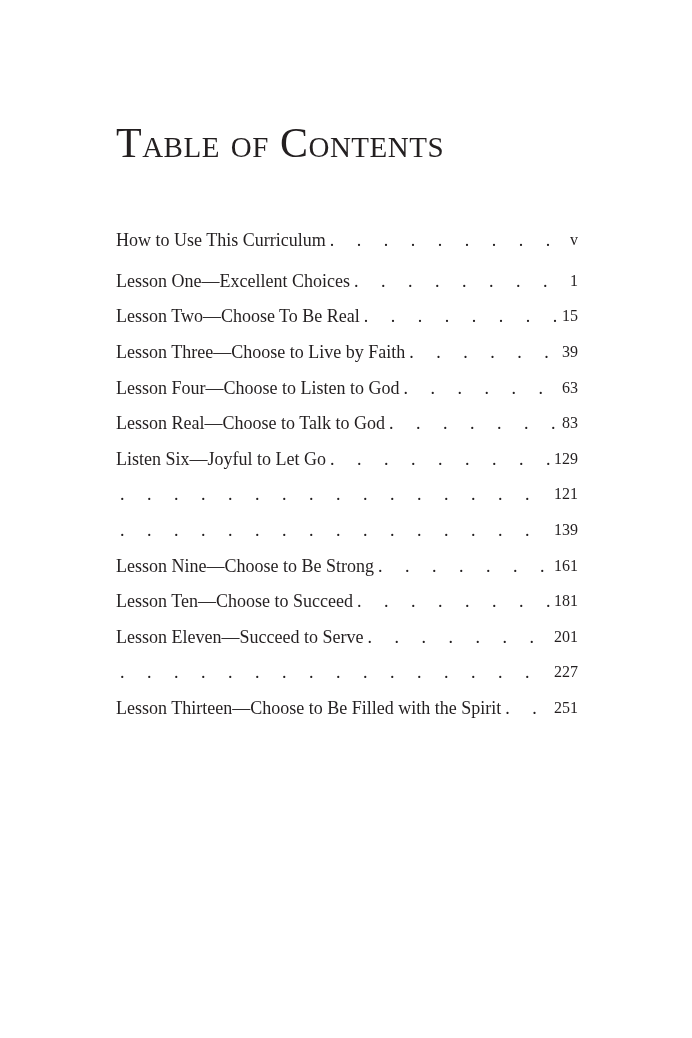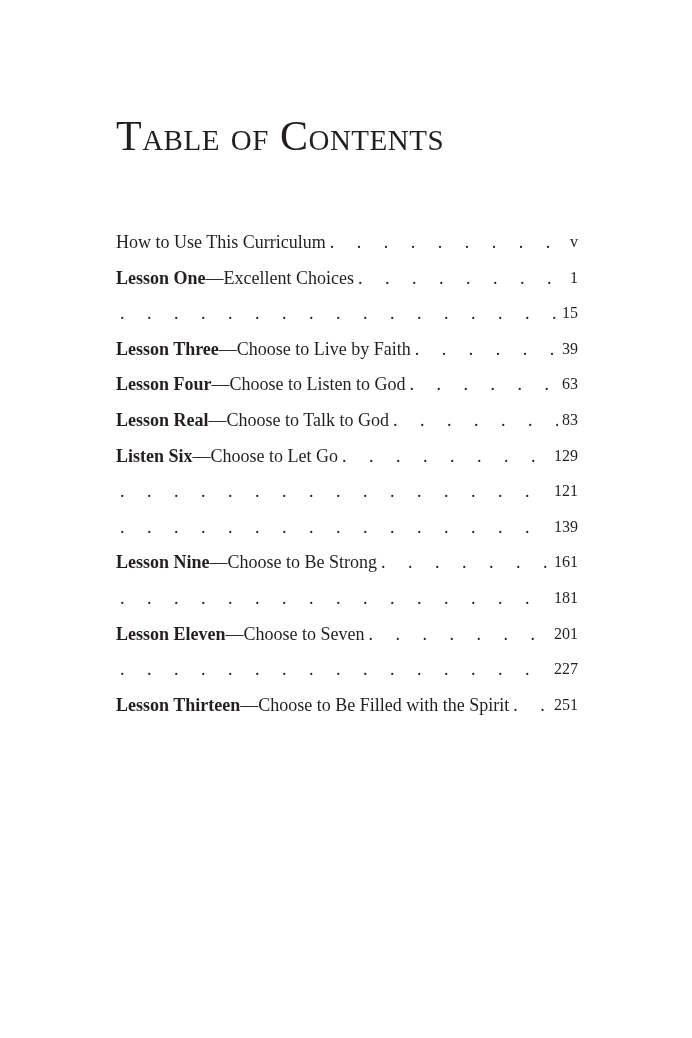--- a/index.html
+++ b/index.html
@@ -10,21 +10,21 @@
     body {
       width: 692px;
       height: 1038px;
       position: relative;
       overflow: hidden;
       font-family: "Liberation Serif", "DejaVu Serif", serif;
       color: #231f20;
     }
     .page {
       position: absolute;
-      left: 0; top: 0;
+      left: 0; top: 7px;
       width: 692px;
       height: 903px;
     }
     .toc-title {
       position: absolute;
       left: 116px;
       top: 112px;
       margin: 0;
       font-weight: normal;
       font-variant: small-caps;
@@ -38,35 +38,35 @@
       position: absolute;
       left: 116px;
       top: 210px;
       width: 462px;
       margin: 0;
       padding: 0;
       list-style: none;
     }
     .toc-entry {
       display: flex;
-      align-items: flex-end;
+      align-items: center;
       height: 35.6px;
       font-size: 18px;
       line-height: 28px;
       white-space: nowrap;
       overflow: hidden;
     }
     .toc-entry.intro {
       height: 46px;
     }
     .entry-text {
       flex: 0 0 auto;
     }
     .entry-bold {
-      font-weight: bold;
+      font-weight: normal;
     }
     .leader {
       flex: 1 1 auto;
       overflow: hidden;
       margin: 0 4px;
       letter-spacing: 9px;
       color: #231f20;
     }
     .page-num {
       flex: 0 0 auto;
@@ -87,20 +87,21 @@
       <span class="page-num">v</span>
     </li>
 
     <li class="toc-entry">
       <span class="entry-text"><span class="entry-bold">Lesson One</span><span>—Excellent Choices</span></span>
       <span class="leader">. . . . . . . . . . . . . . . . . . . . . . . . . . . . . . . . . . . .</span>
       <span class="page-num">1</span>
     </li>
 
     <li class="toc-entry">
+      <span class="entry-text"><span class="entry-bold">Lesson Two</span><span>—Choose To Be Real</span></span>
       <span class="leader">. . . . . . . . . . . . . . . . . . . . . . . . . . . . . . . . . . . .</span>
       <span class="page-num">15</span>
     </li>
 
     <li class="toc-entry">
       <span class="entry-text"><span class="entry-bold">Lesson Three</span><span>—Choose to Live by Faith</span></span>
       <span class="leader">. . . . . . . . . . . . . . . . . . . . . . . . . . . . . . . . . . . .</span>
       <span class="page-num">39</span>
     </li>
 
@@ -110,21 +111,21 @@
       <span class="page-num">63</span>
     </li>
 
     <li class="toc-entry">
       <span class="entry-text"><span class="entry-bold">Lesson Real</span><span>—Choose to Talk to God</span></span>
       <span class="leader">. . . . . . . . . . . . . . . . . . . . . . . . . . . . . . . . . . . .</span>
       <span class="page-num">83</span>
     </li>
 
     <li class="toc-entry">
-      <span class="entry-text"><span class="entry-bold">Listen Six</span><span>—Choose to Let Go</span></span>
+      <span class="entry-text"><span class="entry-bold">Listen Six</span><span>—Joyful to Let Go</span></span>
       <span class="leader">. . . . . . . . . . . . . . . . . . . . . . . . . . . . . . . . . . . .</span>
       <span class="page-num">129</span>
     </li>
 
     <li class="toc-entry">
       <span class="leader">. . . . . . . . . . . . . . . . . . . . . . . . . . . . . . . . . . . .</span>
       <span class="page-num">121</span>
     </li>
 
     <li class="toc-entry">
@@ -132,26 +133,27 @@
       <span class="page-num">139</span>
     </li>
 
     <li class="toc-entry">
       <span class="entry-text"><span class="entry-bold">Lesson Nine</span><span>—Choose to Be Strong</span></span>
       <span class="leader">. . . . . . . . . . . . . . . . . . . . . . . . . . . . . . . . . . . .</span>
       <span class="page-num">161</span>
     </li>
 
     <li class="toc-entry">
+      <span class="entry-text"><span class="entry-bold">Lesson Ten</span><span>—Choose to Succeed</span></span>
       <span class="leader">. . . . . . . . . . . . . . . . . . . . . . . . . . . . . . . . . . . .</span>
       <span class="page-num">181</span>
     </li>
 
     <li class="toc-entry">
-      <span class="entry-text"><span class="entry-bold">Lesson Eleven</span><span>—Choose to Seven</span></span>
+      <span class="entry-text"><span class="entry-bold">Lesson Eleven</span><span>—Succeed to Serve</span></span>
       <span class="leader">. . . . . . . . . . . . . . . . . . . . . . . . . . . . . . . . . . . .</span>
       <span class="page-num">201</span>
     </li>
 
     <li class="toc-entry">
       <span class="leader">. . . . . . . . . . . . . . . . . . . . . . . . . . . . . . . . . . . .</span>
       <span class="page-num">227</span>
     </li>
 
     <li class="toc-entry">

